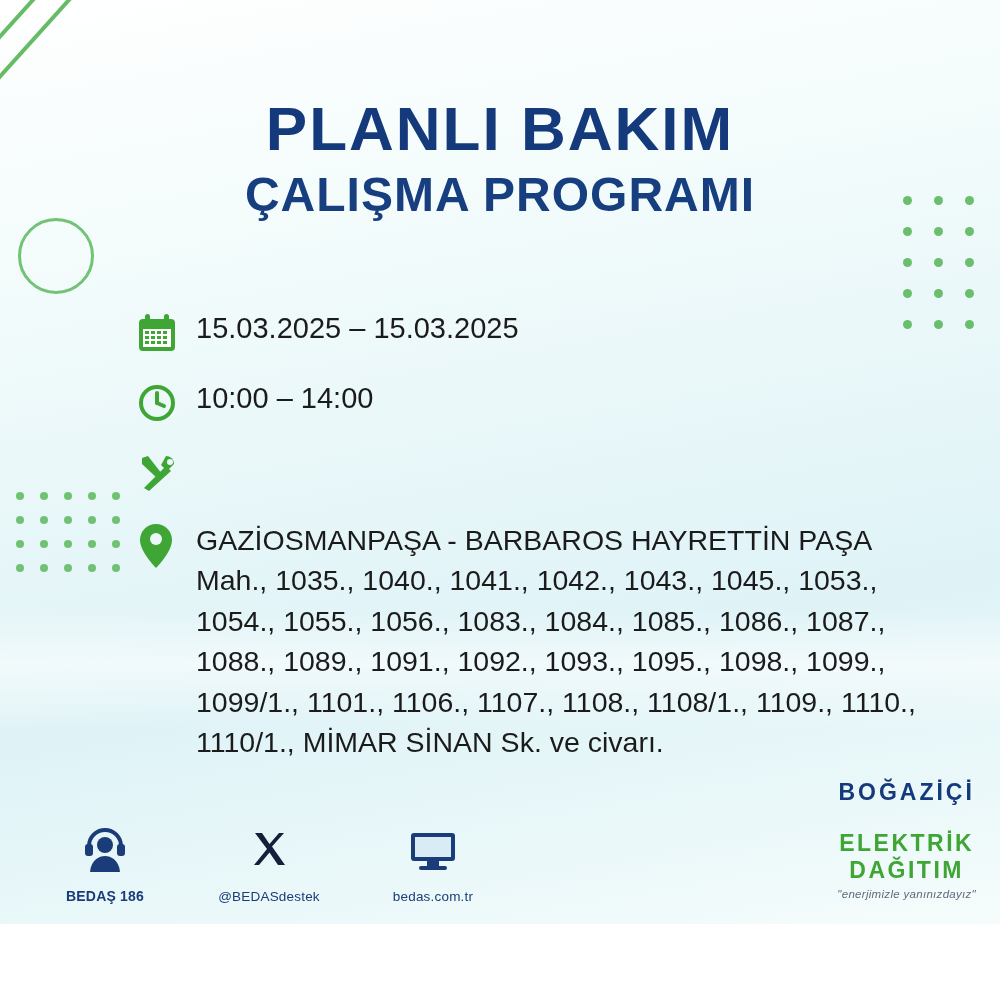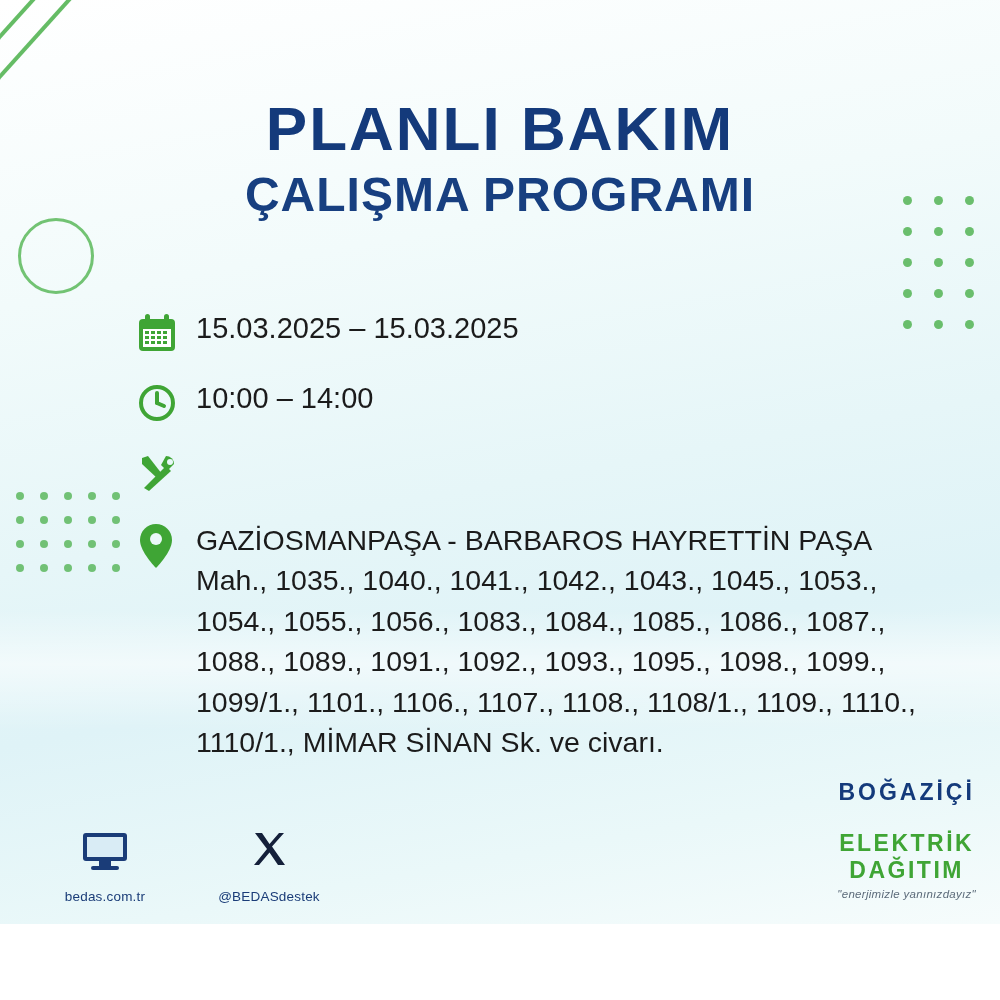--- a/index.html
+++ b/index.html
@@ -199,38 +199,48 @@
         </svg>
       </div>
       <div class="txt">GAZİOSMANPAŞA - BARBAROS HAYRETTİN PAŞA Mah., 1035., 1040., 1041., 1042., 1043., 1045., 1053., 1054., 1055., 1056., 1083., 1084., 1085., 1086., 1087., 1088., 1089., 1091., 1092., 1093., 1095., 1098., 1099., 1099/1., 1101., 1106., 1107., 1108., 1108/1., 1109., 1110., 1110/1., MİMAR SİNAN Sk. ve civarı.</div>
     </div>
 
   </div>
 
   <div class="footer">
     <div class="f-items">
 
+      <div class="f-item">
+        <svg width="56" height="56" viewBox="0 0 56 56">
+          <path d="M12 26 a16 16 0 0 1 32 0" fill="none" stroke="#1a3c78" stroke-width="4"></path>
+          <rect x="8" y="24" width="8" height="12" rx="3" fill="#1a3c78"></rect>
+          <rect x="40" y="24" width="8" height="12" rx="3" fill="#1a3c78"></rect>
+          <circle cx="28" cy="25" r="8" fill="#1a3c78"></circle>
+          <path d="M13 52 C14 40 22 36 28 36 C34 36 42 40 43 52 Z" fill="#1a3c78"></path>
+        </svg>
+        <div class="lbl">BEDAŞ 186</div>
+      </div>
+
+      <div class="f-item">
+        <svg width="56" height="56" viewBox="0 0 56 56">
+          <path d="M14 12 L26 28 L13 44 L18 44 L28.5 31.5 L37 44 L44 44 L31 25.5 L43 12 L38 12 L28.5 23 L21 12 Z" fill="#14203a"></path>
+        </svg>
+        <div class="lbl small">@BEDASdestek</div>
+      </div>
 
       <div class="f-item">
         <svg width="56" height="56" viewBox="0 0 56 56">
           <rect x="6" y="12" width="44" height="28" rx="3" fill="#1a3c78"></rect>
           <rect x="10" y="16" width="36" height="20" fill="#d9ecf5"></rect>
           <rect x="22" y="40" width="12" height="6" fill="#1a3c78"></rect>
           <rect x="14" y="45" width="28" height="4" rx="2" fill="#1a3c78"></rect>
         </svg>
         <div class="lbl small">bedas.com.tr</div>
       </div>
 
-      <div class="f-item">
-        <svg width="56" height="56" viewBox="0 0 56 56">
-          <path d="M14 12 L26 28 L13 44 L18 44 L28.5 31.5 L37 44 L44 44 L31 25.5 L43 12 L38 12 L28.5 23 L21 12 Z" fill="#14203a"></path>
-        </svg>
-        <div class="lbl small">@BEDASdestek</div>
-      </div>
-
     </div>
 
     <div class="brand">
       <div class="b1">BOĞAZİÇİ</div>
       <div class="b2">ELEKTRİK</div>
       <div class="b3">DAĞITIM</div>
       <div class="slogan">"enerjimizle yanınızdayız"</div>
     </div>
   </div>
 

